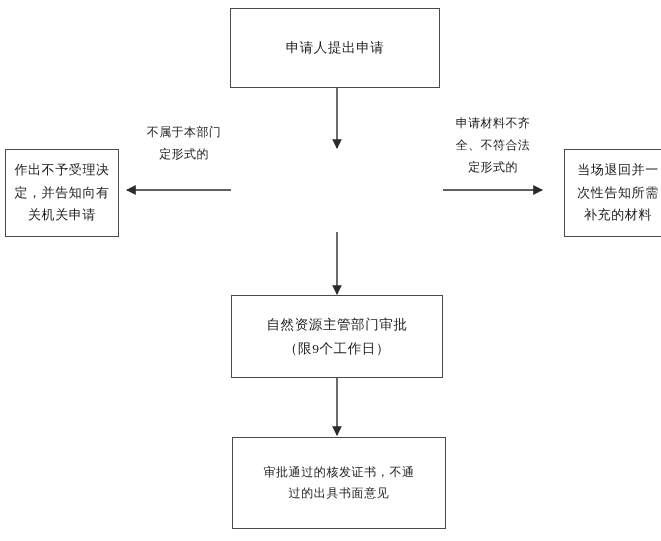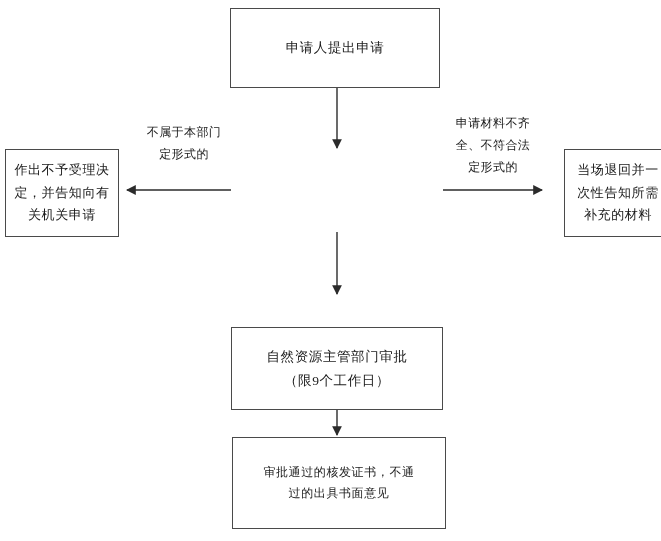--- a/index.html
+++ b/index.html
@@ -86,21 +86,21 @@
     <span class="ln">定，并告知向有</span>
     <span class="ln">关机关申请</span>
   </div>
 
   <div class="node" style="left:564px; top:149px; width:108px; height:88px; font-size:13px;">
     <span class="ln">当场退回并一</span>
     <span class="ln">次性告知所需</span>
     <span class="ln">补充的材料</span>
   </div>
 
-  <div class="node" style="left:231px; top:295px; width:212px; height:83px;margin-top:32px;">
+  <div class="node" style="left:231px; top:295px; width:212px; height:83px;">
     <span class="ln">自然资源主管部门审批</span>
     <span class="ln">（限9个工作日）</span>
   </div>
 
   <div class="node" style="left:232px; top:437px; width:214px; height:92px; font-size:12px;">
     <span class="ln">审批通过的核发证书，不通</span>
     <span class="ln">过的出具书面意见</span>
   </div>
 
   <div class="edge-label" style="left:138px; top:121px; width:92px;">

